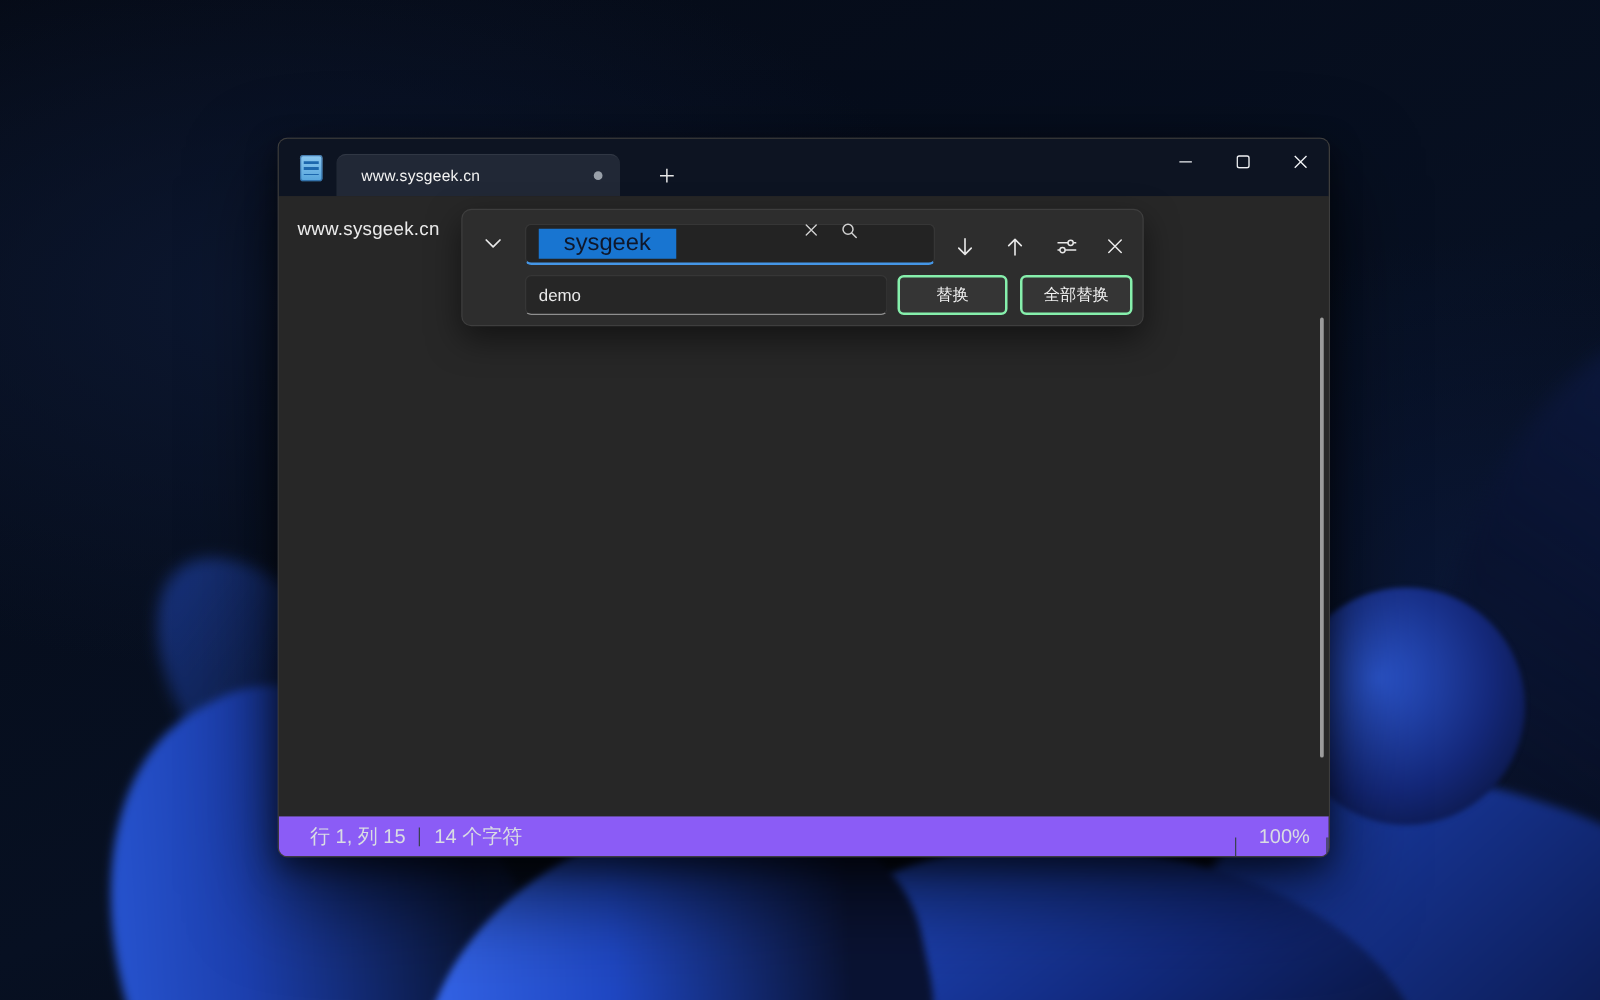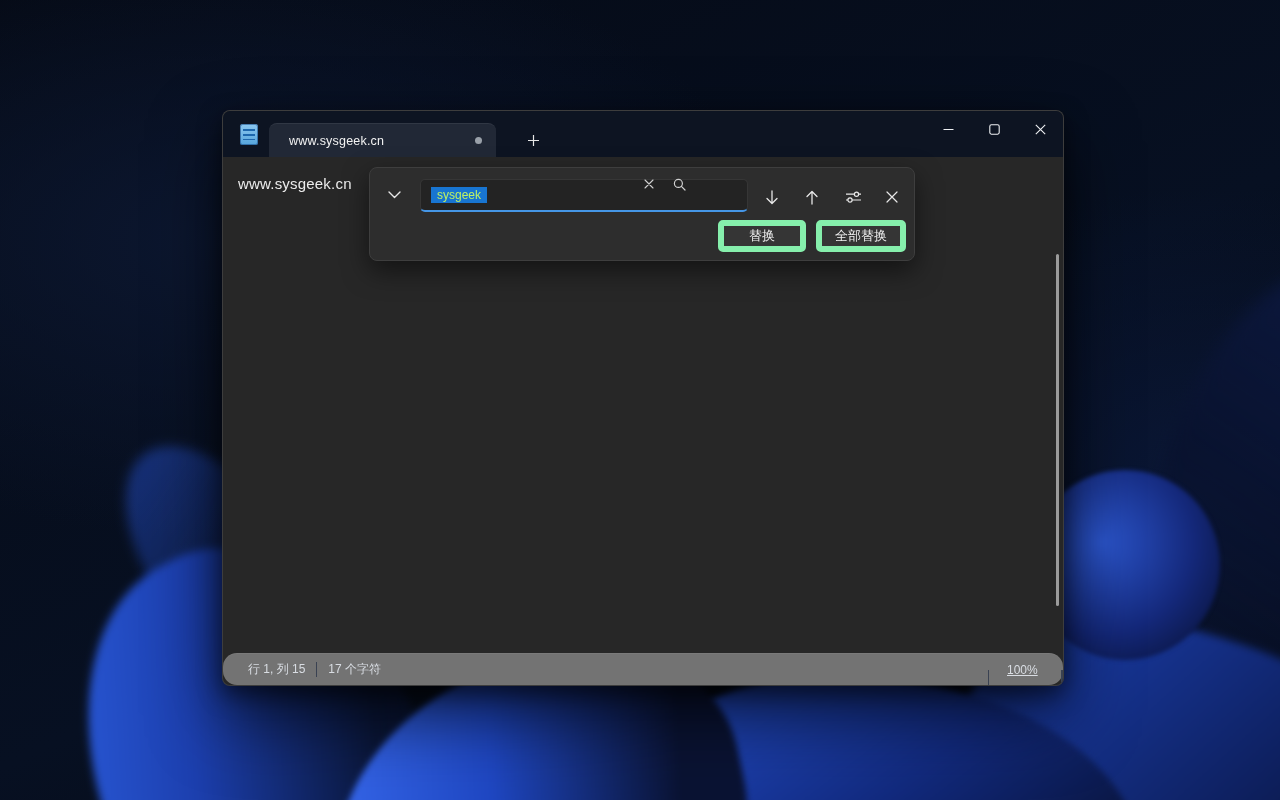--- a/index.html
+++ b/index.html
@@ -79,48 +79,48 @@
   
   .find-dialog { position:absolute; left:146px; top:10px; width:546px; height:94px;
     background:#2d2d2d; border:1px solid #3e3e3e; border-radius:8px;
     box-shadow:0 10px 26px rgba(0,0,0,.5); }
   .icon-btn { position:absolute; width:32px; height:32px; border-radius:5px;
     display:flex; align-items:center; justify-content:center; color:#e8e8e8; }
   .chevron-btn { left:10px; top:13px; width:28px; height:28px; }
   .search-box { position:absolute; left:50px; top:11px; width:328px; height:33px;
     background:#232323; border:1px solid #363636; border-bottom:2px solid #4596e6;
     border-radius:5px; display:flex; align-items:center; padding:0 64px 0 10px; }
-  .search-text { font-size:12px; color:#bef264; background:#1875d1; padding:1px 6px; }
+  .search-text { font-size:19px; color:#0f172a; background:#1875d1; padding:1px 20px; }
   .in-box-btn { position:absolute; top:5px; width:24px; height:22px; border-radius:4px;
     display:flex; align-items:center; justify-content:center; color:#cfcfcf; }
   .clear-btn { left:267px; }
   .mag-btn { left:297px; }
   .btn-down { left:386px; top:13px; }
   .btn-up { left:426px; top:13px; }
   .btn-opts { left:467px; top:13px; }
   .btn-close { left:506px; top:13px; }
 
   .replace-box { position:absolute; left:50px; top:52px; width:290px; height:32px;
     background:#262626; border:1px solid #363636; border-bottom:1px solid #8f8f8f;
     border-radius:5px; display:flex; align-items:center; padding:0 10px; }
   .replace-text { font-size:13.5px; color:#e9e9e9; }
   .dlg-btn { position:absolute; top:52px; height:32px; background:#353535;
-    border:6px solid #86efac; border-radius:5px; color:#f2f2f2; font-size:13px;
+    border:2px solid #86efac; border-radius:5px; color:#f2f2f2; font-size:13px;
     display:flex; align-items:center; justify-content:center;
     font-family:"Liberation Sans", sans-serif; }
   .btn-replace { left:348px; width:88px; }
   .btn-replace-all { left:446px; width:90px; }
 
   
-  .statusbar { height:32px; background:#737373; border-top:1px solid rgba(255,255,255,.05);
-    display:flex; align-items:center; font-size:12px; color:#d9dde3; flex:0 0 auto;border-radius:14px; }
+  .statusbar { height:32px; background:#8b5cf6; border-top:1px solid rgba(255,255,255,.05);
+    display:flex; align-items:center; font-size:16px; color:#d9dde3; flex:0 0 auto; }
   .sb-left { display:flex; align-items:center; padding-left:25px; }
   .sb-div { width:1px; height:15px; background:#3a4252; margin:0 11px; }
   .sb-spacer { flex:1 1 auto; }
-  .sb-right { display:flex; align-items:flex-end; height:100%;text-decoration:underline; }
+  .sb-right { display:flex; align-items:flex-end; height:100%; }
   .sb-sec { display:flex; align-items:center; height:100%; }
   .sb-zoom { width:72px; padding-left:18px; }
   .sb-eol  { width:168px; padding-left:13px; }
   .sb-enc  { width:145px; padding-left:13px; }
 </style>
 </head>
 <body>
 
 <div class="desktop">
   <div class="petal p6"></div>
@@ -212,30 +212,33 @@
           <path d="M1 10 H16" stroke="currentColor" stroke-width="1.2" fill="none"></path>
           <circle cx="5" cy="10" r="2.1" fill="#2d2d2d" stroke="currentColor" stroke-width="1.2"></circle>
         </svg>
       </div>
       <div class="icon-btn btn-close">
         <svg width="12" height="12" viewBox="0 0 12 12">
           <path d="M1 1 L11 11 M11 1 L1 11" stroke="currentColor" stroke-width="1.2" fill="none" stroke-linecap="round"></path>
         </svg>
       </div>
 
+      <div class="replace-box">
+        <span class="replace-text">demo</span>
+      </div>
       <div class="dlg-btn btn-replace">替换</div>
       <div class="dlg-btn btn-replace-all">全部替换</div>
     </div>
   </div>
 
   <div class="statusbar">
     <div class="sb-left">
       <span>行 1, 列 15</span>
       <span class="sb-div"></span>
-      <span>17 个字符</span>
+      <span>14 个字符</span>
     </div>
     <div class="sb-spacer"></div>
     <div class="sb-right">
       <span class="sb-div" style="margin:0;"></span>
       <div class="sb-sec sb-zoom">
         <span>100%</span>
       </div>
       <span class="sb-div" style="margin:0;"></span>
       <span class="sb-div" style="margin:0;"></span>
     </div>

